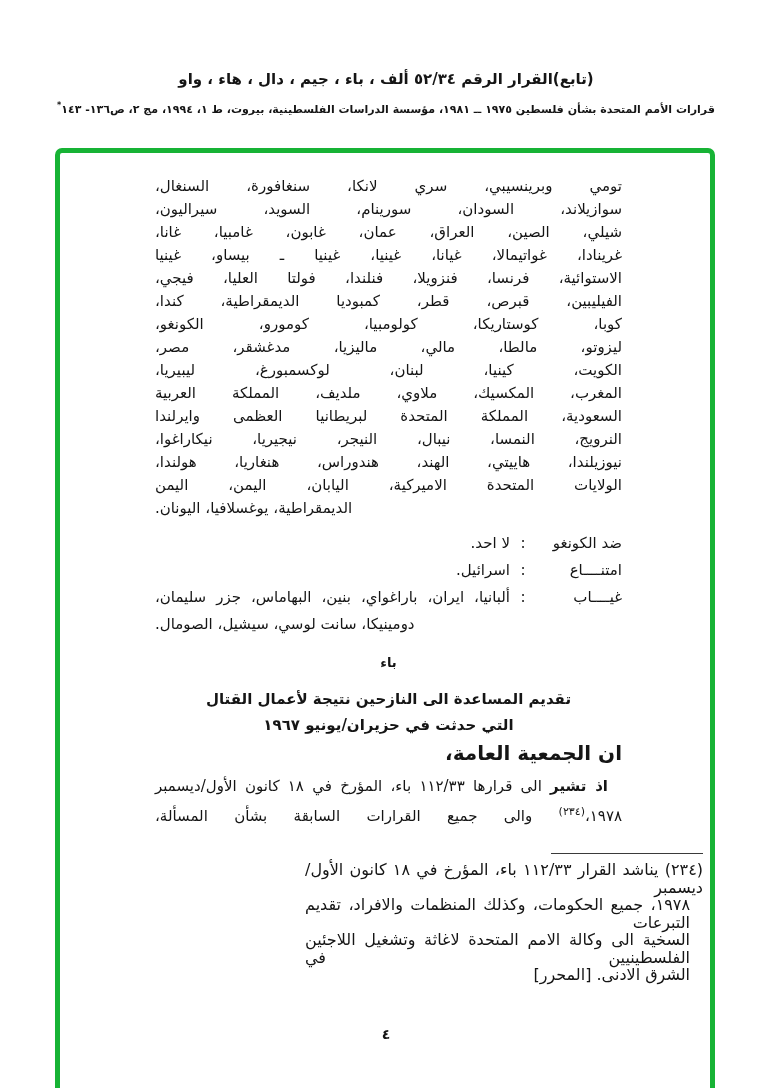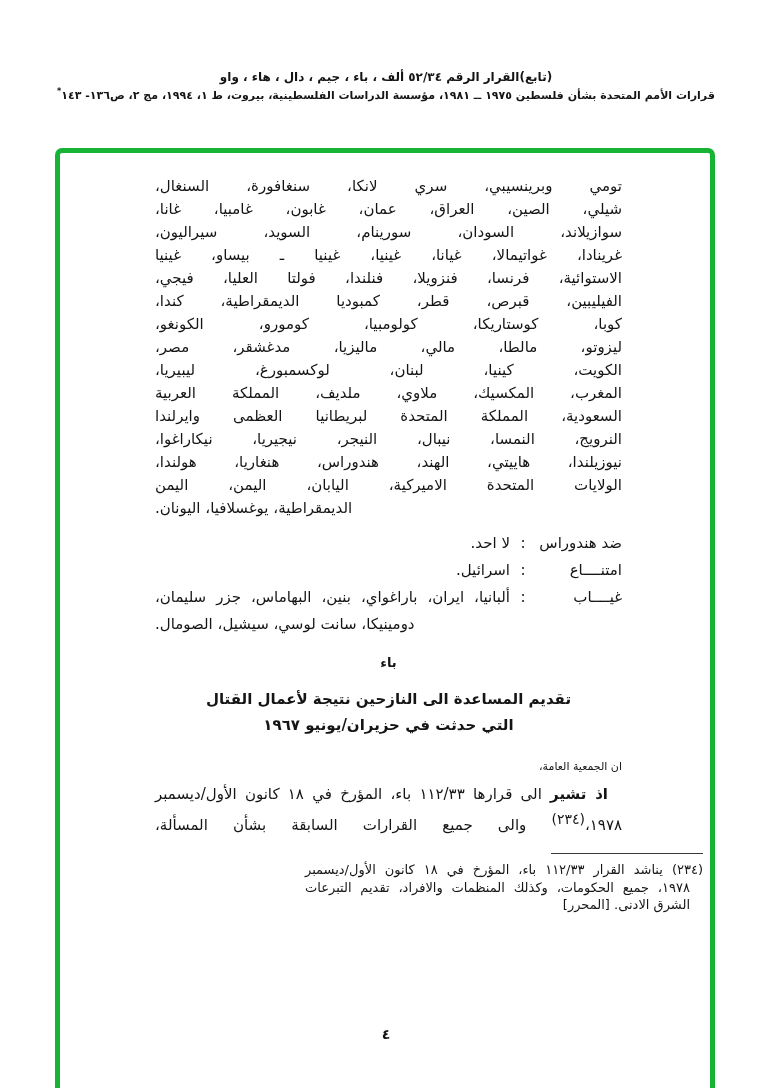--- a/index.html
+++ b/index.html
@@ -2,88 +2,88 @@
 <html lang="ar"><head>
 <meta charset="utf-8">
 <style>
   html,body{margin:0;padding:0;}
   body{
     width:772px;height:1088px;position:relative;background:#ffffff;
     font-family:"DejaVu Sans",sans-serif;color:#151515;overflow:hidden;
   }
   
   .header{position:absolute;top:70px;left:0;width:100%;text-align:center;direction:rtl;}
-  .header-line1{font-size:12px;font-weight:bold;letter-spacing:.2px;}
-  .header-line2{font-size:11px;font-weight:bold;margin-top:3px;}
+  .header-line1{font-size:15px;font-weight:bold;letter-spacing:.2px;}
+  .header-line2{font-size:11px;font-weight:bold;margin-top:13px;}
   sup.mark{font-size:8px;vertical-align:super;}
   
   .frame{
     position:absolute;left:55px;top:148px;width:660px;height:1050px;
     border:5px solid #17b335;border-radius:7px;box-sizing:border-box;
   }
   .content{position:absolute;top:22px;right:88px;left:95px;direction:rtl;}
   
   .cline{font-size:15px;line-height:23px;text-align:justify;text-align-last:justify;}
   .country-list .cline:last-child{text-align:left;text-align-last:left;}
   
   .votes{margin-top:10px;font-size:15px;}
   .vote-row{display:flex;line-height:27px;}
   .vote-label{width:86px;flex:none;}
   .vote-colon{flex:none;width:26px;text-align:center;}
   .vote-value{flex:1;}
   .vote-value.multi{text-align:justify;text-align-last:left;}
   
   .section-letter{margin-top:17px;text-align:center;font-weight:bold;font-size:13px;}
   .section-title{margin-top:16px;text-align:center;font-weight:bold;font-size:15px;line-height:26px;}
-  .opening{margin-top:22px;font-weight:normal;font-size:11px;}
+  .opening{margin-top:3px;font-weight:bold;font-size:20px;}
   .clause{margin-top:9px;font-size:15px;line-height:25px;text-align:justify;text-align-last:justify;text-indent:14px;}
   .clause .lead{font-weight:bold;}
-  sup.fn-ref{font-size:14px;vertical-align:super;}
+  sup.fn-ref{font-size:11px;vertical-align:super;}
   
   .footnote{position:absolute;top:700px;right:7px;width:398px;direction:rtl;}
   .footnote-sep{width:152px;border-top:1.5px solid #3a3a3a;margin:0 0 7px auto;}
-  .fline{font-size:13px;line-height:17.5px;text-align:justify;text-align-last:justify;}
+  .fline{font-size:16px;line-height:17.5px;text-align:justify;text-align-last:justify;}
   .fline + .fline{padding-right:13px;}
   .footnote-lines .fline:last-child{text-align:right;text-align-last:right;}
   
   .page-number{position:absolute;top:1026px;left:0;width:100%;text-align:center;font-weight:bold;font-size:14px;}
 </style>
 </head>
 <body>
 
 <div class="header">
   <div class="header-line1">(تابع)القرار الرقم ٥٢/٣٤ ألف ، باء ، جيم ، دال ، هاء ، واو</div>
   <div class="header-line2"><span>قرارات الأمم المتحدة بشأن فلسطين ١٩٧٥ ــ ١٩٨١، مؤسسة الدراسات الفلسطينية، بيروت، ط ١، ١٩٩٤، مج ٢، ص١٣٦- ١٤٣</span><sup class="mark">*</sup></div>
 </div>
 
 <div class="frame">
   <div class="content">
 
     <div class="country-list">
 
     <div class="cline">تومي وبرينسيبي، سري لانكا، سنغافورة، السنغال،</div>
+        <div class="cline">سوازيلاند، السودان، سورينام، السويد، سيراليون،</div>
         <div class="cline">شيلي، الصين، العراق، عمان، غابون، غامبيا، غانا،</div>
-        <div class="cline">سوازيلاند، السودان، سورينام، السويد، سيراليون،</div>
         <div class="cline">غرينادا، غواتيمالا، غيانا، غينيا، غينيا ـ بيساو، غينيا</div>
         <div class="cline">الاستوائية، فرنسا، فنزويلا، فنلندا، فولتا العليا، فيجي،</div>
         <div class="cline">الفيليبين، قبرص، قطر، كمبوديا الديمقراطية، كندا،</div>
         <div class="cline">كوبا، كوستاريكا، كولومبيا، كومورو، الكونغو،</div>
         <div class="cline">ليزوتو، مالطا، مالي، ماليزيا، مدغشقر، مصر،</div>
         <div class="cline">الكويت، كينيا، لبنان، لوكسمبورغ، ليبيريا،</div>
         <div class="cline">المغرب، المكسيك، ملاوي، ملديف، المملكة العربية</div>
         <div class="cline">السعودية، المملكة المتحدة لبريطانيا العظمى وايرلندا</div>
         <div class="cline">النرويج، النمسا، نيبال، النيجر، نيجيريا، نيكاراغوا،</div>
         <div class="cline">نيوزيلندا، هاييتي، الهند، هندوراس، هنغاريا، هولندا،</div>
         <div class="cline">الولايات المتحدة الاميركية، اليابان، اليمن، اليمن</div>
         <div class="cline">الديمقراطية، يوغسلافيا، اليونان.</div>
       </div>
 
     <div class="votes">
       <div class="vote-row">
-        <span class="vote-label">ضد هندوراس</span>
+        <span class="vote-label">ضد الكونغو</span>
         <span class="vote-colon">:</span>
         <span class="vote-value">لا احد.</span>
       </div>
       <div class="vote-row">
         <span class="vote-label">امتنــــاع</span>
         <span class="vote-colon">:</span>
         <span class="vote-value">اسرائيل.</span>
       </div>
       <div class="vote-row">
         <span class="vote-label">غيــــاب</span>
@@ -103,18 +103,19 @@
       <span class="lead">اذ تشير</span><span> الى قرارها ١١٢/٣٣ باء، المؤرخ في ١٨ كانون الأول/</span><span>ديسمبر ١٩٧٨،</span><sup class="fn-ref">(٢٣٤)</sup><span> والى جميع القرارات السابقة بشأن المسألة،</span>
     </div>
   </div>
 
   <div class="footnote">
     <div class="footnote-sep"></div>
     <div class="footnote-lines">
 
     <div class="fline">(٢٣٤) يناشد القرار ١١٢/٣٣ باء، المؤرخ في ١٨ كانون الأول/ديسمبر</div>
         <div class="fline">١٩٧٨، جميع الحكومات، وكذلك المنظمات والافراد، تقديم التبرعات</div>
+        <div class="fline">السخية الى وكالة الامم المتحدة لاغاثة وتشغيل اللاجئين الفلسطينيين في</div>
         <div class="fline">الشرق الادنى. [المحرر]</div>
       </div>
   </div>
 </div>
 
 <div class="page-number">٤</div>
 
 </body></html>

